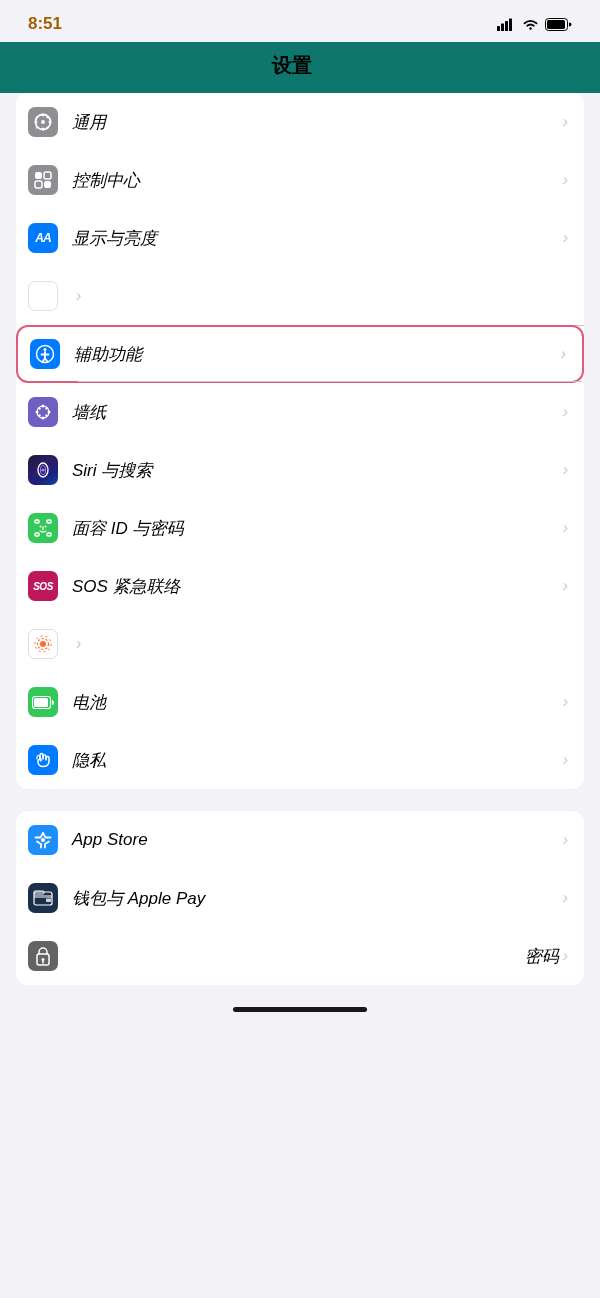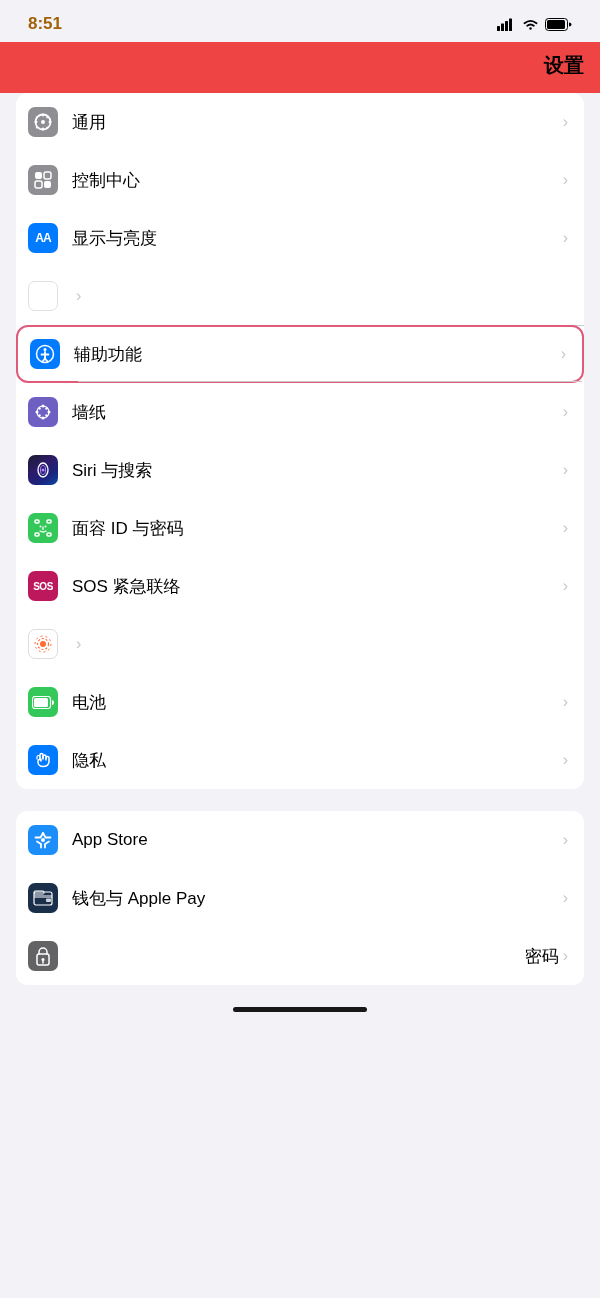--- a/index.html
+++ b/index.html
@@ -27,36 +27,37 @@
       color: #a16207;
     }
     .status-icons {
       display: flex;
       align-items: center;
       gap: 6px;
     }
 
     
     .page-title-bar {
-      text-align: right;
+      text-align: center;
       padding: 10px 16px 14px 0;
-      background: #ef4444;
+      background: #0f766e;
     }
     .page-title {
       font-size: 20px;
       font-weight: 600;
       color: #000;
     }
 
     
     .settings-group {
       background: #fff;
       border-radius: 12px;
       margin: 0 16px 22px 16px;
       overflow: hidden;
+      font-style: italic;
     }
 
     .settings-row {
       display: flex;
       align-items: center;
       padding: 0 16px 0 12px;
       min-height: 58px;
       position: relative;
       background: #fff;
       cursor: pointer;

